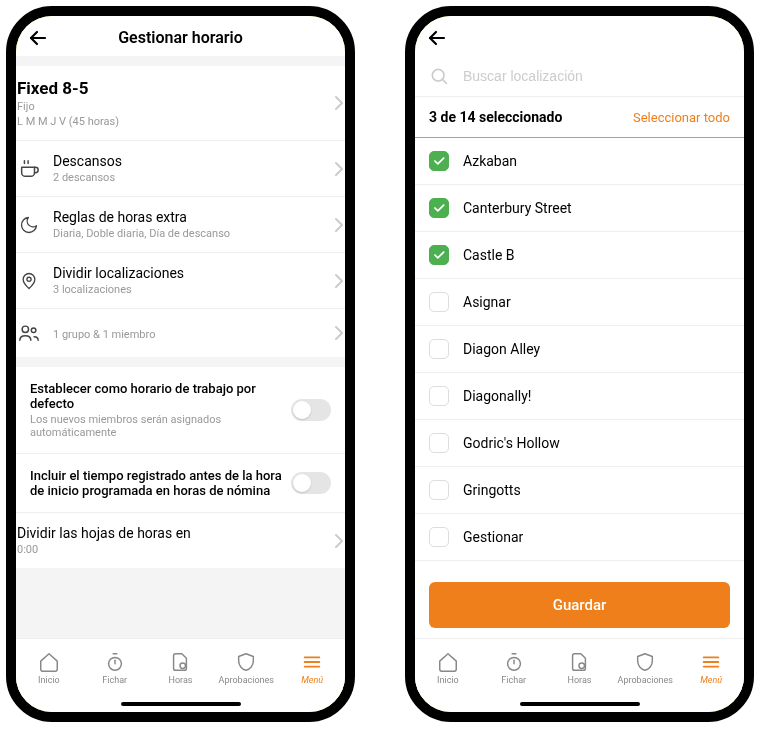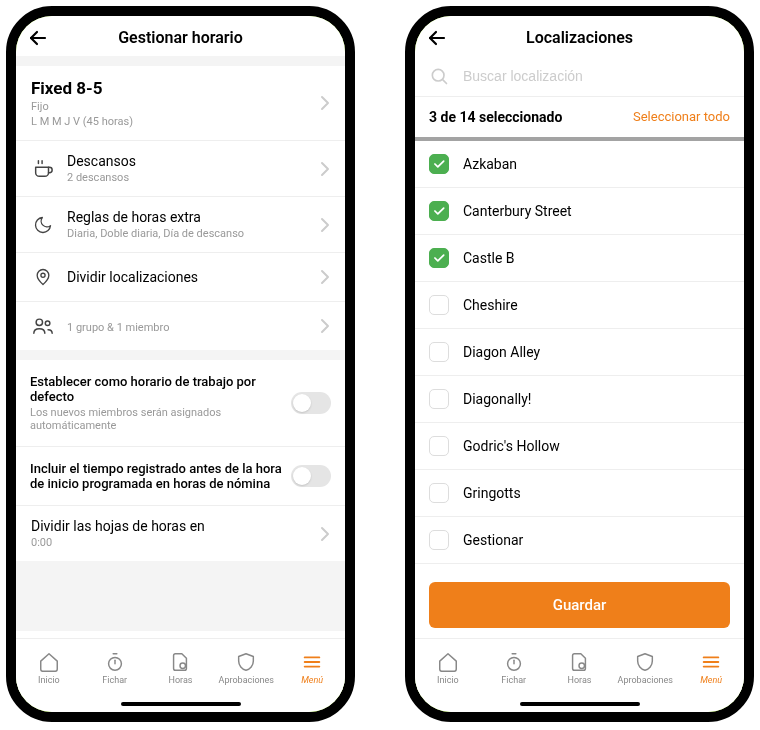--- a/index.html
+++ b/index.html
@@ -54,21 +54,21 @@
     font-size: 16px;
     color: #000;
   }
   .content { flex: 1; overflow-y: auto; background:#fff;}
   .section {
     background: #fff;
   }
   .row {
     display: flex;
     align-items: center;
-    padding: 12px 15px;
+    padding: 12px 1px;
     border-bottom: 1px solid #eee;
     position: relative;
     cursor: pointer;
   }
   .row.noborder { border-bottom: none; }
   .row .icon {
     width: 24px;
     height: 24px;
     margin-right: 12px;
     flex-shrink: 0;
@@ -124,24 +124,24 @@
     outline: none;
     font-size: 14px;
     color: #999;
     flex: 1;
     background: transparent;
   }
   .search-input::placeholder { color: #ccc; }
 
   .sel-header {
     display: flex;
-    align-items: flex-start;
+    align-items: flex-end;
     justify-content: space-between;
     padding: 12px 14px;
-    border-bottom: 4px solid #a3a3a3;
+    border-bottom: 1px solid #a3a3a3;
   }
   .sel-header .count { font-weight: 700; font-size: 14px; }
   .sel-header .all { color: #ef7f1a; font-size: 13px; cursor: pointer; }
 
   .loc-row {
     display: flex;
     align-items: center;
     padding: 13px 14px;
     border-bottom: 1px solid #eee;
     cursor: pointer;
@@ -282,20 +282,21 @@
 
         <div class="row">
           <div class="icon">
             <svg width="20" height="20" viewBox="0 0 24 24" fill="none" stroke="#444" stroke-width="1.6" stroke-linecap="round" stroke-linejoin="round">
                 <path d="M12 21s7-6 7-11a7 7 0 10-14 0c0 5 7 11 7 11z"></path>
                 <circle cx="12" cy="10" r="2.5"></circle>
               </svg>
           </div>
           <div class="texts">
             <div class="title">Dividir localizaciones</div>
+            <div class="sub">3 localizaciones</div>
           </div>
           <div class="chevron">
             <svg width="10" height="16" viewBox="0 0 10 16" fill="none" stroke="#ccc" stroke-width="2" stroke-linecap="round" stroke-linejoin="round">
                 <path d="M2 2l6 6-6 6"></path>
               </svg>
           </div>
         </div>
 
         <div class="row noborder">
           <div class="icon">
@@ -406,21 +407,20 @@
 
 <div class="phone">
   <div class="phone-inner">
     <div class="header">
       <div class="back-arrow">
         <svg width="24" height="24" viewBox="0 0 24 24" fill="none" stroke="#000" stroke-width="2.2" stroke-linecap="round" stroke-linejoin="round">
             <path d="M19 12H5"></path>
             <path d="M11 18l-6-6 6-6"></path>
           </svg>
       </div>
-      <div class="header-title">Localizaciones</div>
     </div>
 
     <div class="search-row">
       <div class="search-icon">
         <svg width="20" height="20" viewBox="0 0 24 24" fill="none" stroke="#ccc" stroke-width="2" stroke-linecap="round" stroke-linejoin="round">
             <circle cx="11" cy="11" r="7"></circle>
             <path d="M21 21l-4.3-4.3"></path>
           </svg>
       </div>
       <input class="search-input" placeholder="Buscar localización" style="">
@@ -451,21 +451,21 @@
         <div class="loc-row">
           <div class="checkbox checked">
             <svg width="14" height="14" viewBox="0 0 24 24" fill="none" stroke="#fff" stroke-width="3" stroke-linecap="round" stroke-linejoin="round">
               <path d="M5 12l5 5L20 7"></path>
             </svg>
           </div>
           <div class="loc-label">Castle B</div>
         </div>
         <div class="loc-row">
           <div class="checkbox"></div>
-          <div class="loc-label">Cheshire</div>
+          <div class="loc-label">Asignar</div>
         </div>
         <div class="loc-row">
           <div class="checkbox"></div>
           <div class="loc-label">Diagon Alley</div>
         </div>
         <div class="loc-row">
           <div class="checkbox"></div>
           <div class="loc-label">Diagonally!</div>
         </div>
         <div class="loc-row">

